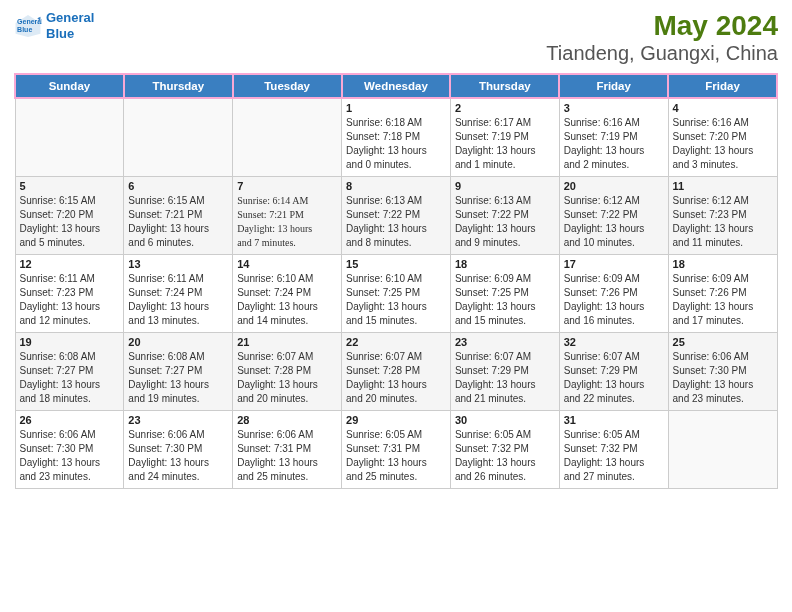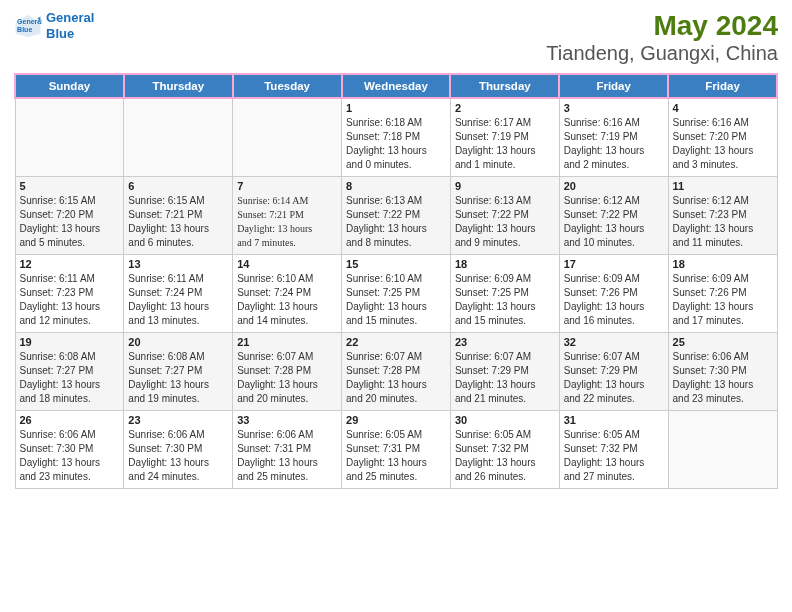--- a/index.html
+++ b/index.html
@@ -247,21 +247,21 @@
         </tr>
         <tr>
           <td><span class="day-num">26</span><span class="day-detail" style="white-space: pre-line;">Sunrise: 6:06 AM
 Sunset: 7:30 PM
 Daylight: 13 hours
 and 23 minutes.</span></td>
           <td><span class="day-num">23</span><span class="day-detail" style="white-space: pre-line;">Sunrise: 6:06 AM
 Sunset: 7:30 PM
 Daylight: 13 hours
 and 24 minutes.</span></td>
-          <td><span class="day-num">33</span><span class="day-detail" style="white-space: pre-line;">Sunrise: 6:06 AM
+          <td><span class="day-num">28</span><span class="day-detail" style="white-space: pre-line;">Sunrise: 6:06 AM
 Sunset: 7:31 PM
 Daylight: 13 hours
 and 25 minutes.</span></td>
           <td><span class="day-num">29</span><span class="day-detail" style="white-space: pre-line;">Sunrise: 6:05 AM
 Sunset: 7:31 PM
 Daylight: 13 hours
 and 25 minutes.</span></td>
           <td><span class="day-num">30</span><span class="day-detail" style="white-space: pre-line;">Sunrise: 6:05 AM
 Sunset: 7:32 PM
 Daylight: 13 hours

